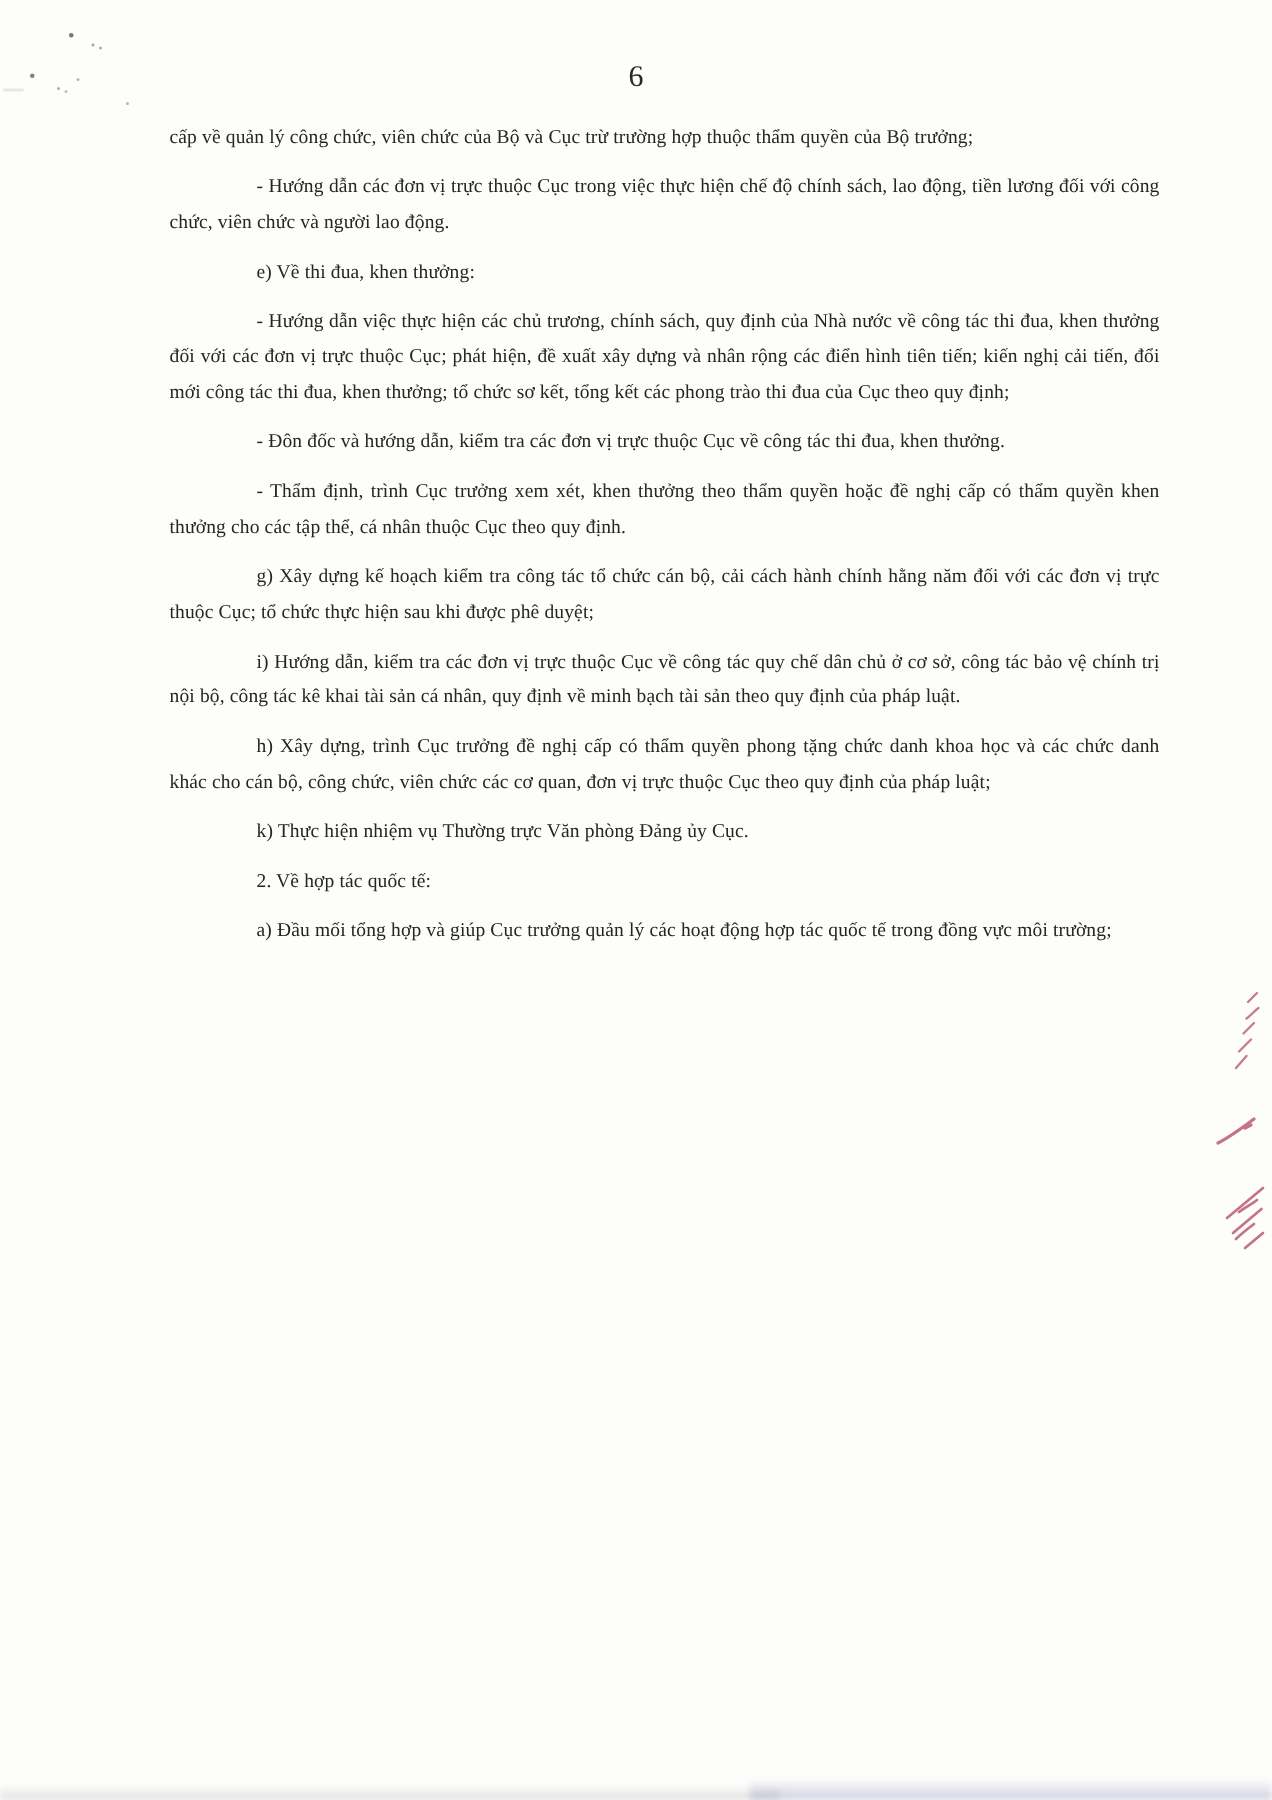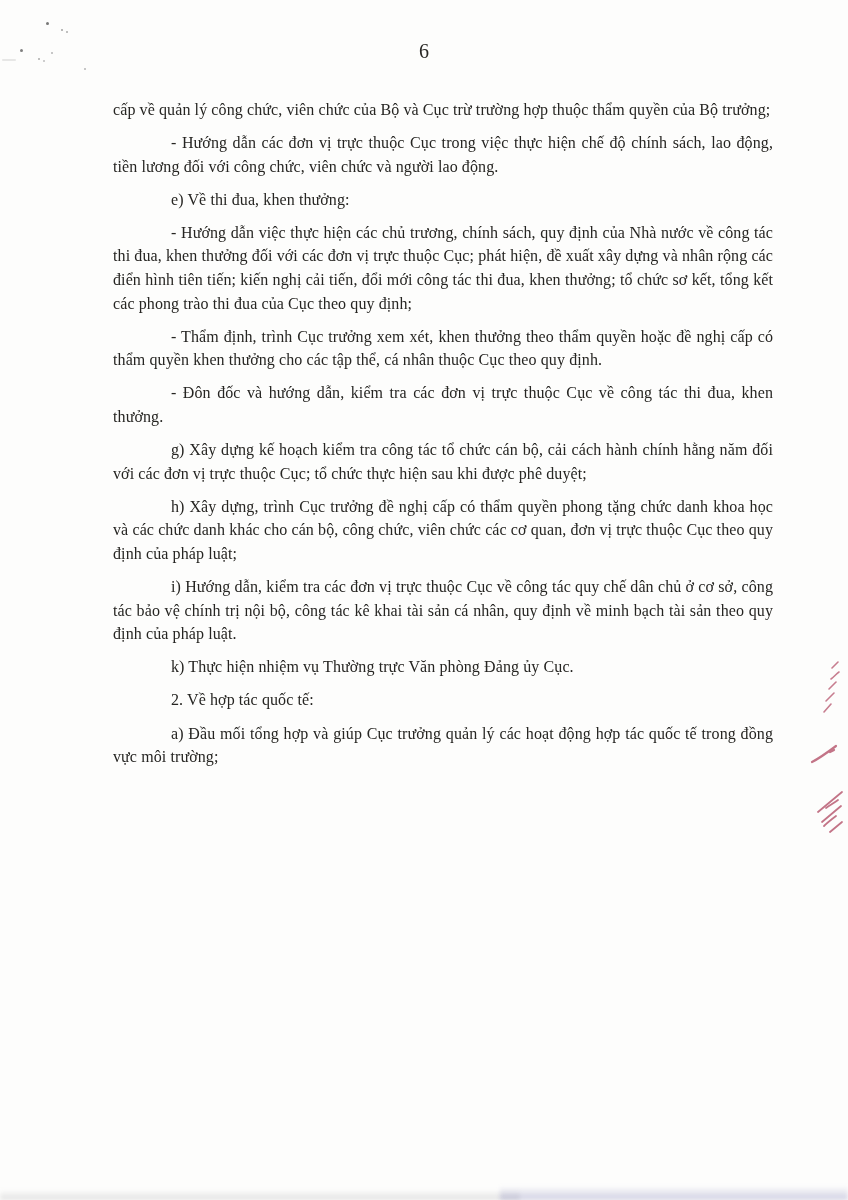--- a/index.html
+++ b/index.html
@@ -23,25 +23,24 @@
     width: 848px;
     text-align: center;
     font-size: 20px;
     color: #2a2926;
   }
   .body-text {
     position: absolute;
     top: 79px;
     left: 113px;
     width: 660px;
-    font-size: 16px;
+    font-size: 13px;
     line-height: 23.6px;
     text-align: justify;
     letter-spacing: 0.1px;
-    margin-top: 19px;
   }
   .body-text p {
     margin: 0 0 9.5px 0;
     text-indent: 58px;
   }
   .body-text p.cont {
     text-indent: 0;
   }
   
   .speck {
@@ -79,25 +78,25 @@
 
 <div class="page">
 
   <div class="page-number">6</div>
 
   <div class="body-text">
     <p class="cont">cấp về quản lý công chức, viên chức của Bộ và Cục trừ trường hợp thuộc thẩm quyền của Bộ trưởng;</p>
     <p>- Hướng dẫn các đơn vị trực thuộc Cục trong việc thực hiện chế độ chính sách, lao động, tiền lương đối với công chức, viên chức và người lao động.</p>
     <p>e) Về thi đua, khen thưởng:</p>
     <p>- Hướng dẫn việc thực hiện các chủ trương, chính sách, quy định của Nhà nước về công tác thi đua, khen thưởng đối với các đơn vị trực thuộc Cục; phát hiện, đề xuất xây dựng và nhân rộng các điển hình tiên tiến; kiến nghị cải tiến, đổi mới công tác thi đua, khen thưởng; tổ chức sơ kết, tổng kết các phong trào thi đua của Cục theo quy định;</p>
+    <p>- Đôn đốc và hướng dẫn, kiểm tra các đơn vị trực thuộc Cục về công tác thi đua, khen thưởng.</p>
     <p>- Thẩm định, trình Cục trưởng xem xét, khen thưởng theo thẩm quyền hoặc đề nghị cấp có thẩm quyền khen thưởng cho các tập thể, cá nhân thuộc Cục theo quy định.</p>
-    <p>- Đôn đốc và hướng dẫn, kiểm tra các đơn vị trực thuộc Cục về công tác thi đua, khen thưởng.</p>
     <p>g) Xây dựng kế hoạch kiểm tra công tác tổ chức cán bộ, cải cách hành chính hằng năm đối với các đơn vị trực thuộc Cục; tổ chức thực hiện sau khi được phê duyệt;</p>
+    <p>i) Hướng dẫn, kiểm tra các đơn vị trực thuộc Cục về công tác quy chế dân chủ ở cơ sở, công tác bảo vệ chính trị nội bộ, công tác kê khai tài sản cá nhân, quy định về minh bạch tài sản theo quy định của pháp luật.</p>
     <p>h) Xây dựng, trình Cục trưởng đề nghị cấp có thẩm quyền phong tặng chức danh khoa học và các chức danh khác cho cán bộ, công chức, viên chức các cơ quan, đơn vị trực thuộc Cục theo quy định của pháp luật;</p>
-    <p>i) Hướng dẫn, kiểm tra các đơn vị trực thuộc Cục về công tác quy chế dân chủ ở cơ sở, công tác bảo vệ chính trị nội bộ, công tác kê khai tài sản cá nhân, quy định về minh bạch tài sản theo quy định của pháp luật.</p>
     <p>k) Thực hiện nhiệm vụ Thường trực Văn phòng Đảng ủy Cục.</p>
     <p>2. Về hợp tác quốc tế:</p>
     <p>a) Đầu mối tổng hợp và giúp Cục trưởng quản lý các hoạt động hợp tác quốc tế trong đồng vực môi trường;</p>
   </div>
 
   <div class="speck" style="left:46px;top:22px;width:3px;height:3px;opacity:.75"></div>
   <div class="speck" style="left:61px;top:29px;width:2px;height:2px;opacity:.5"></div>
   <div class="speck" style="left:66px;top:31px;width:2px;height:2px;opacity:.45"></div>
   <div class="speck" style="left:20px;top:49px;width:3px;height:3px;opacity:.7"></div>
   <div class="speck" style="left:51px;top:52px;width:2px;height:2px;opacity:.4"></div>

